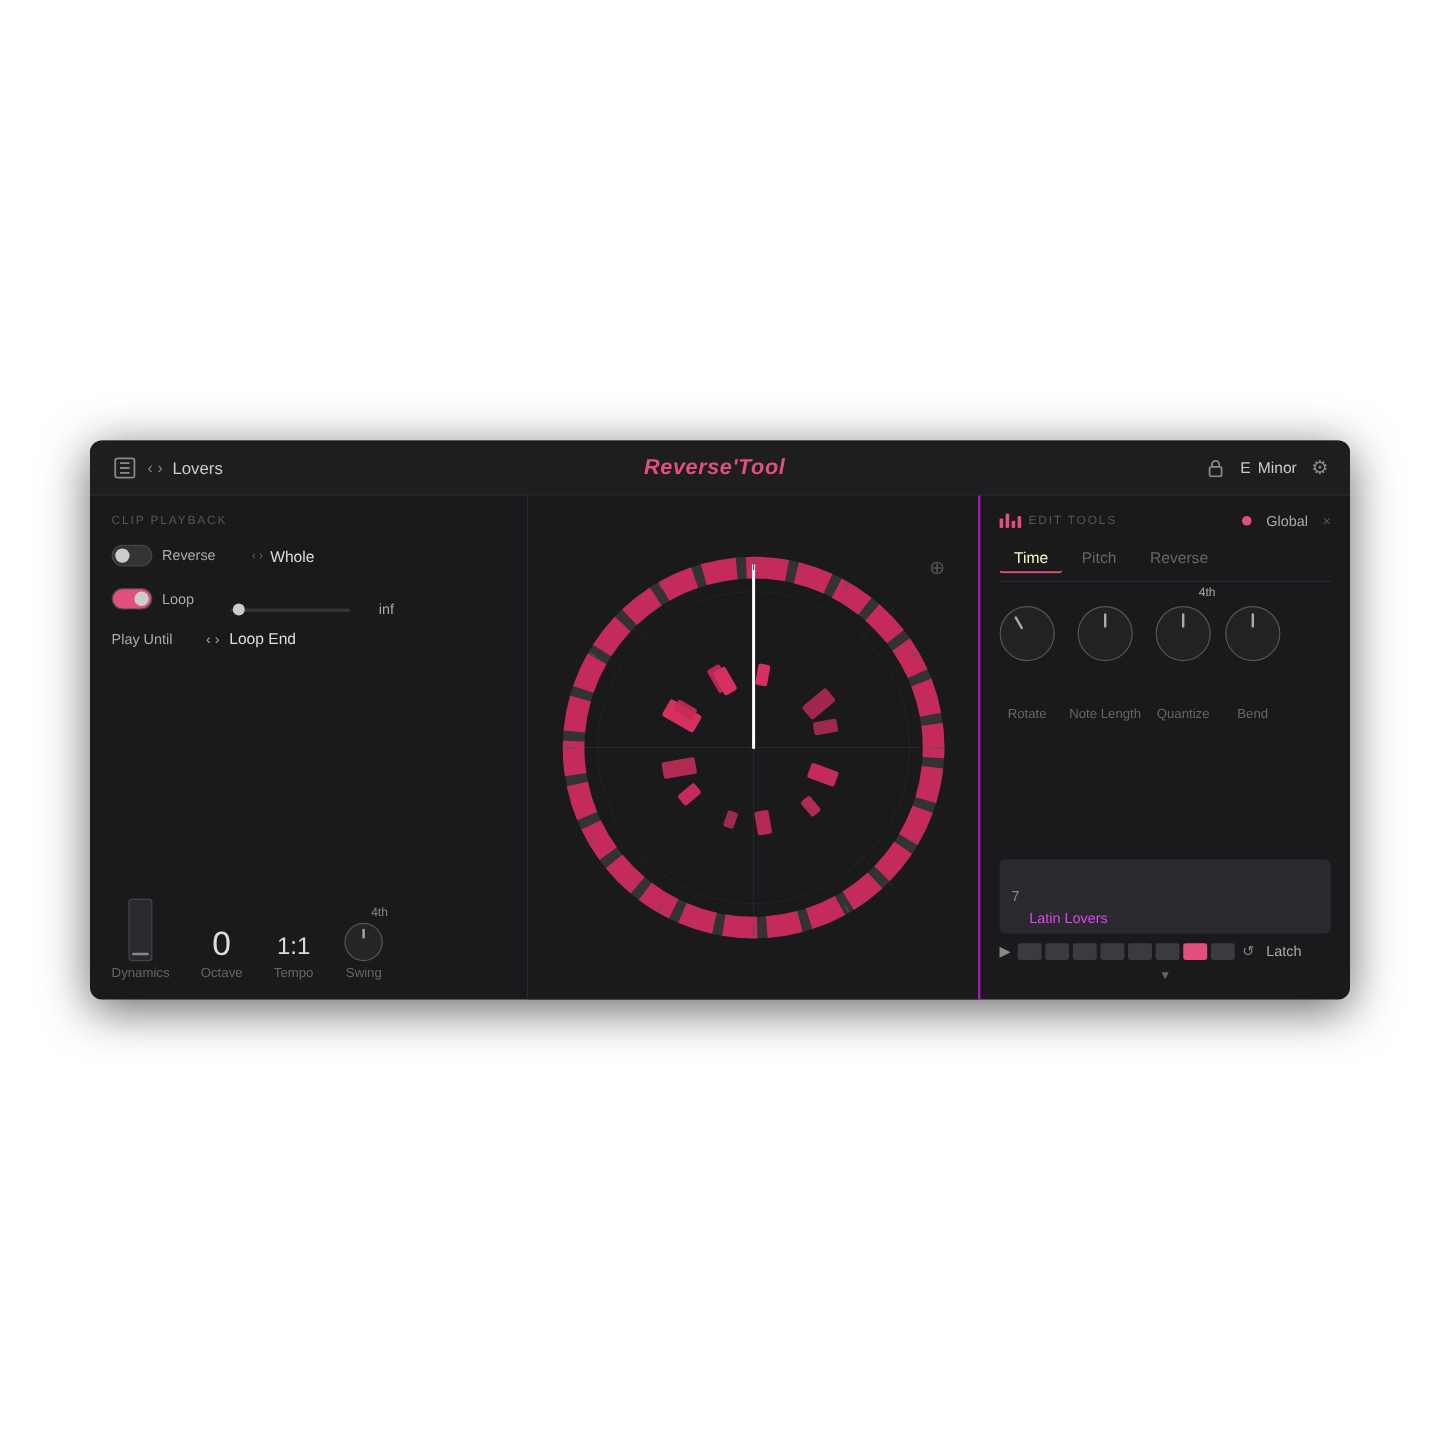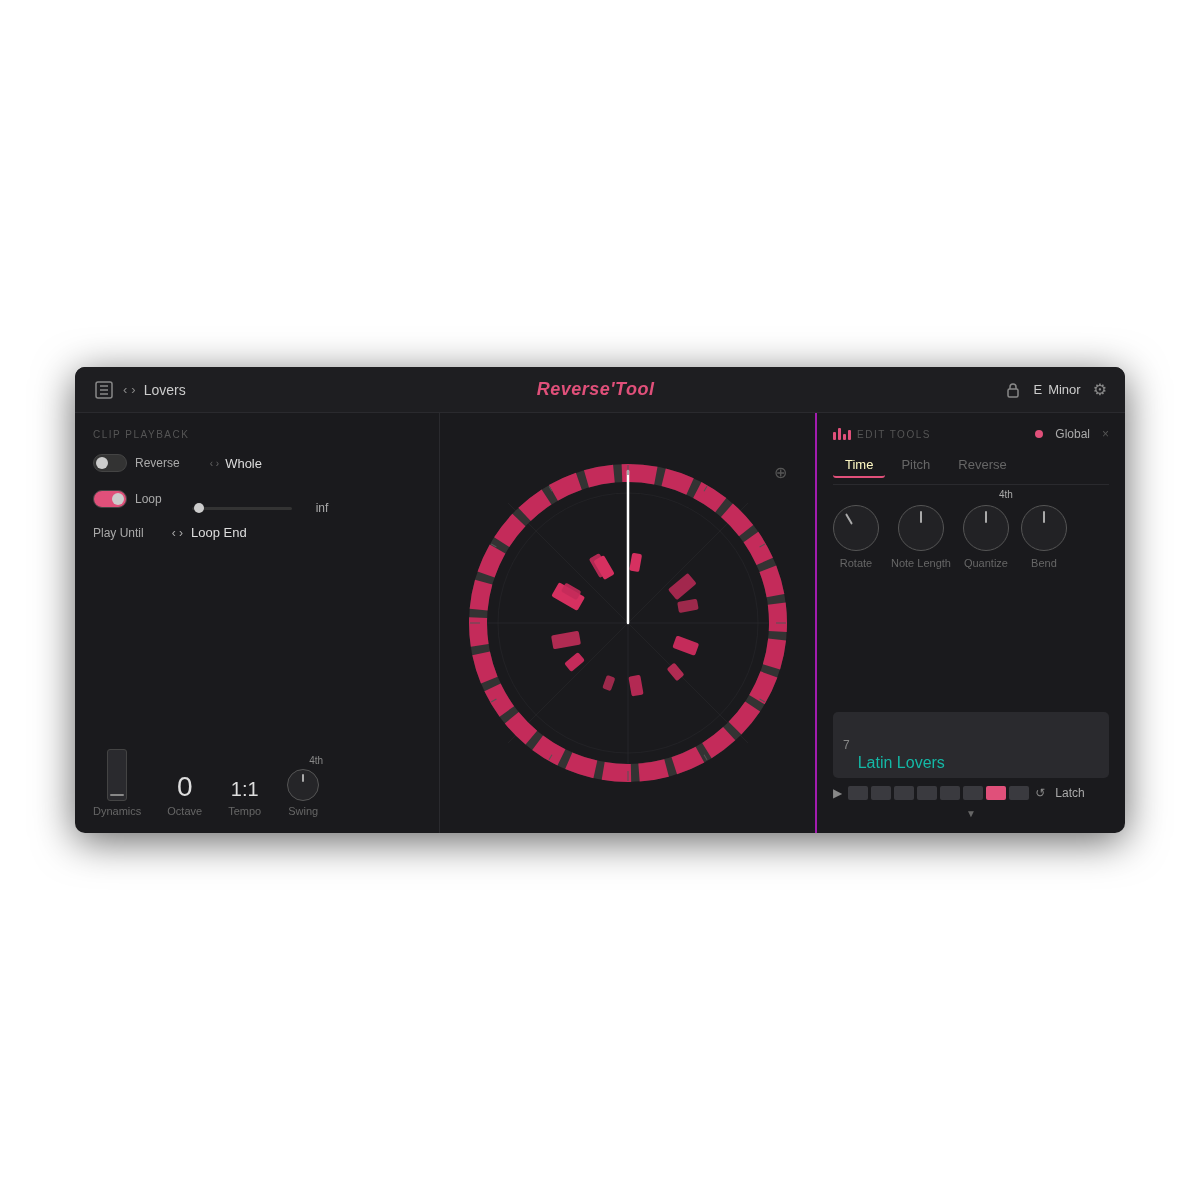--- a/index.html
+++ b/index.html
@@ -357,20 +357,21 @@
     .knob-item {
       display: flex;
       flex-direction: column;
       align-items: center;
       gap: 6px;
     }
     .knob-item-label {
       font-size: 11px;
       color: #666;
       text-align: center;
+      margin-top: 32px;
     }
     .knob-lg {
       width: 46px;
       height: 46px;
       border-radius: 50%;
       border: 1.5px solid #555;
       background: #222225;
       position: relative;
       display: flex;
       align-items: center;
@@ -410,22 +411,22 @@
       background: #2a2a2e;
       border-radius: 5px;
       padding: 6px 10px;
       gap: 8px;
     }
     .phrase-number {
       font-size: 12px;
       color: #888;
     }
     .phrase-name {
-      font-size: 16px;
-      color: #14b8a6;
+      font-size: 12px;
+      color: #d946ef;
       flex: 1;
       margin-top: 36px;
     }
     .transport-row {
       display: flex;
       align-items: center;
       gap: 6px;
     }
     .play-btn {
       color: #888;

